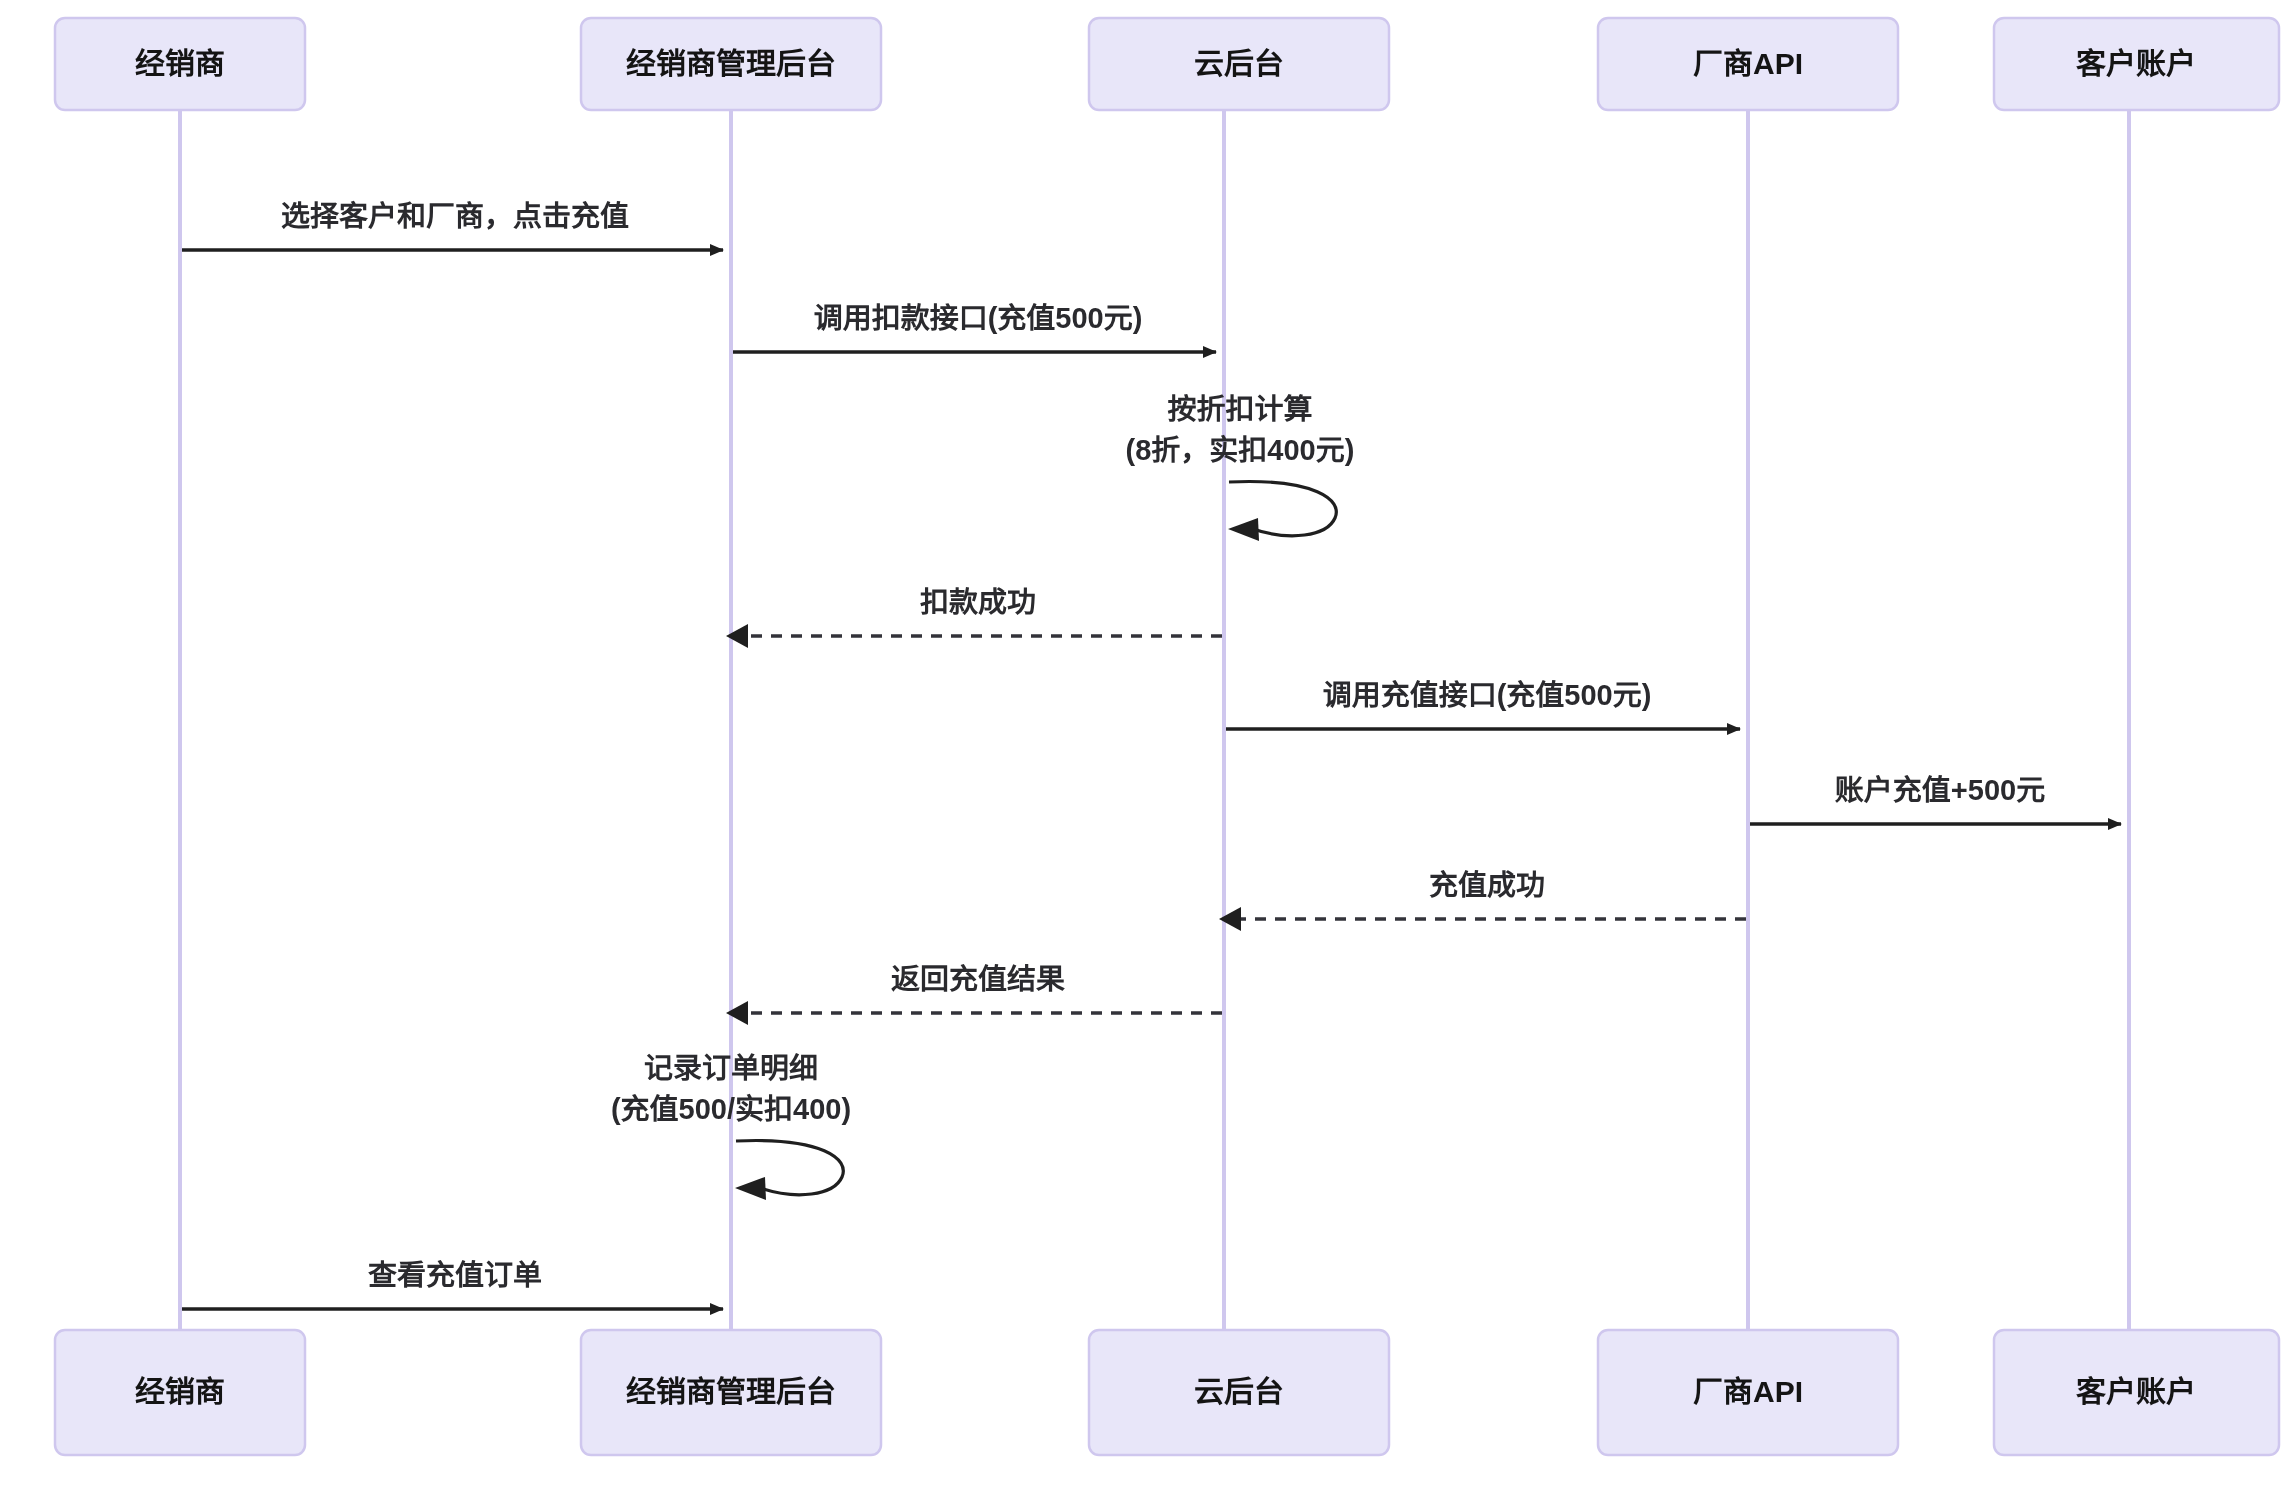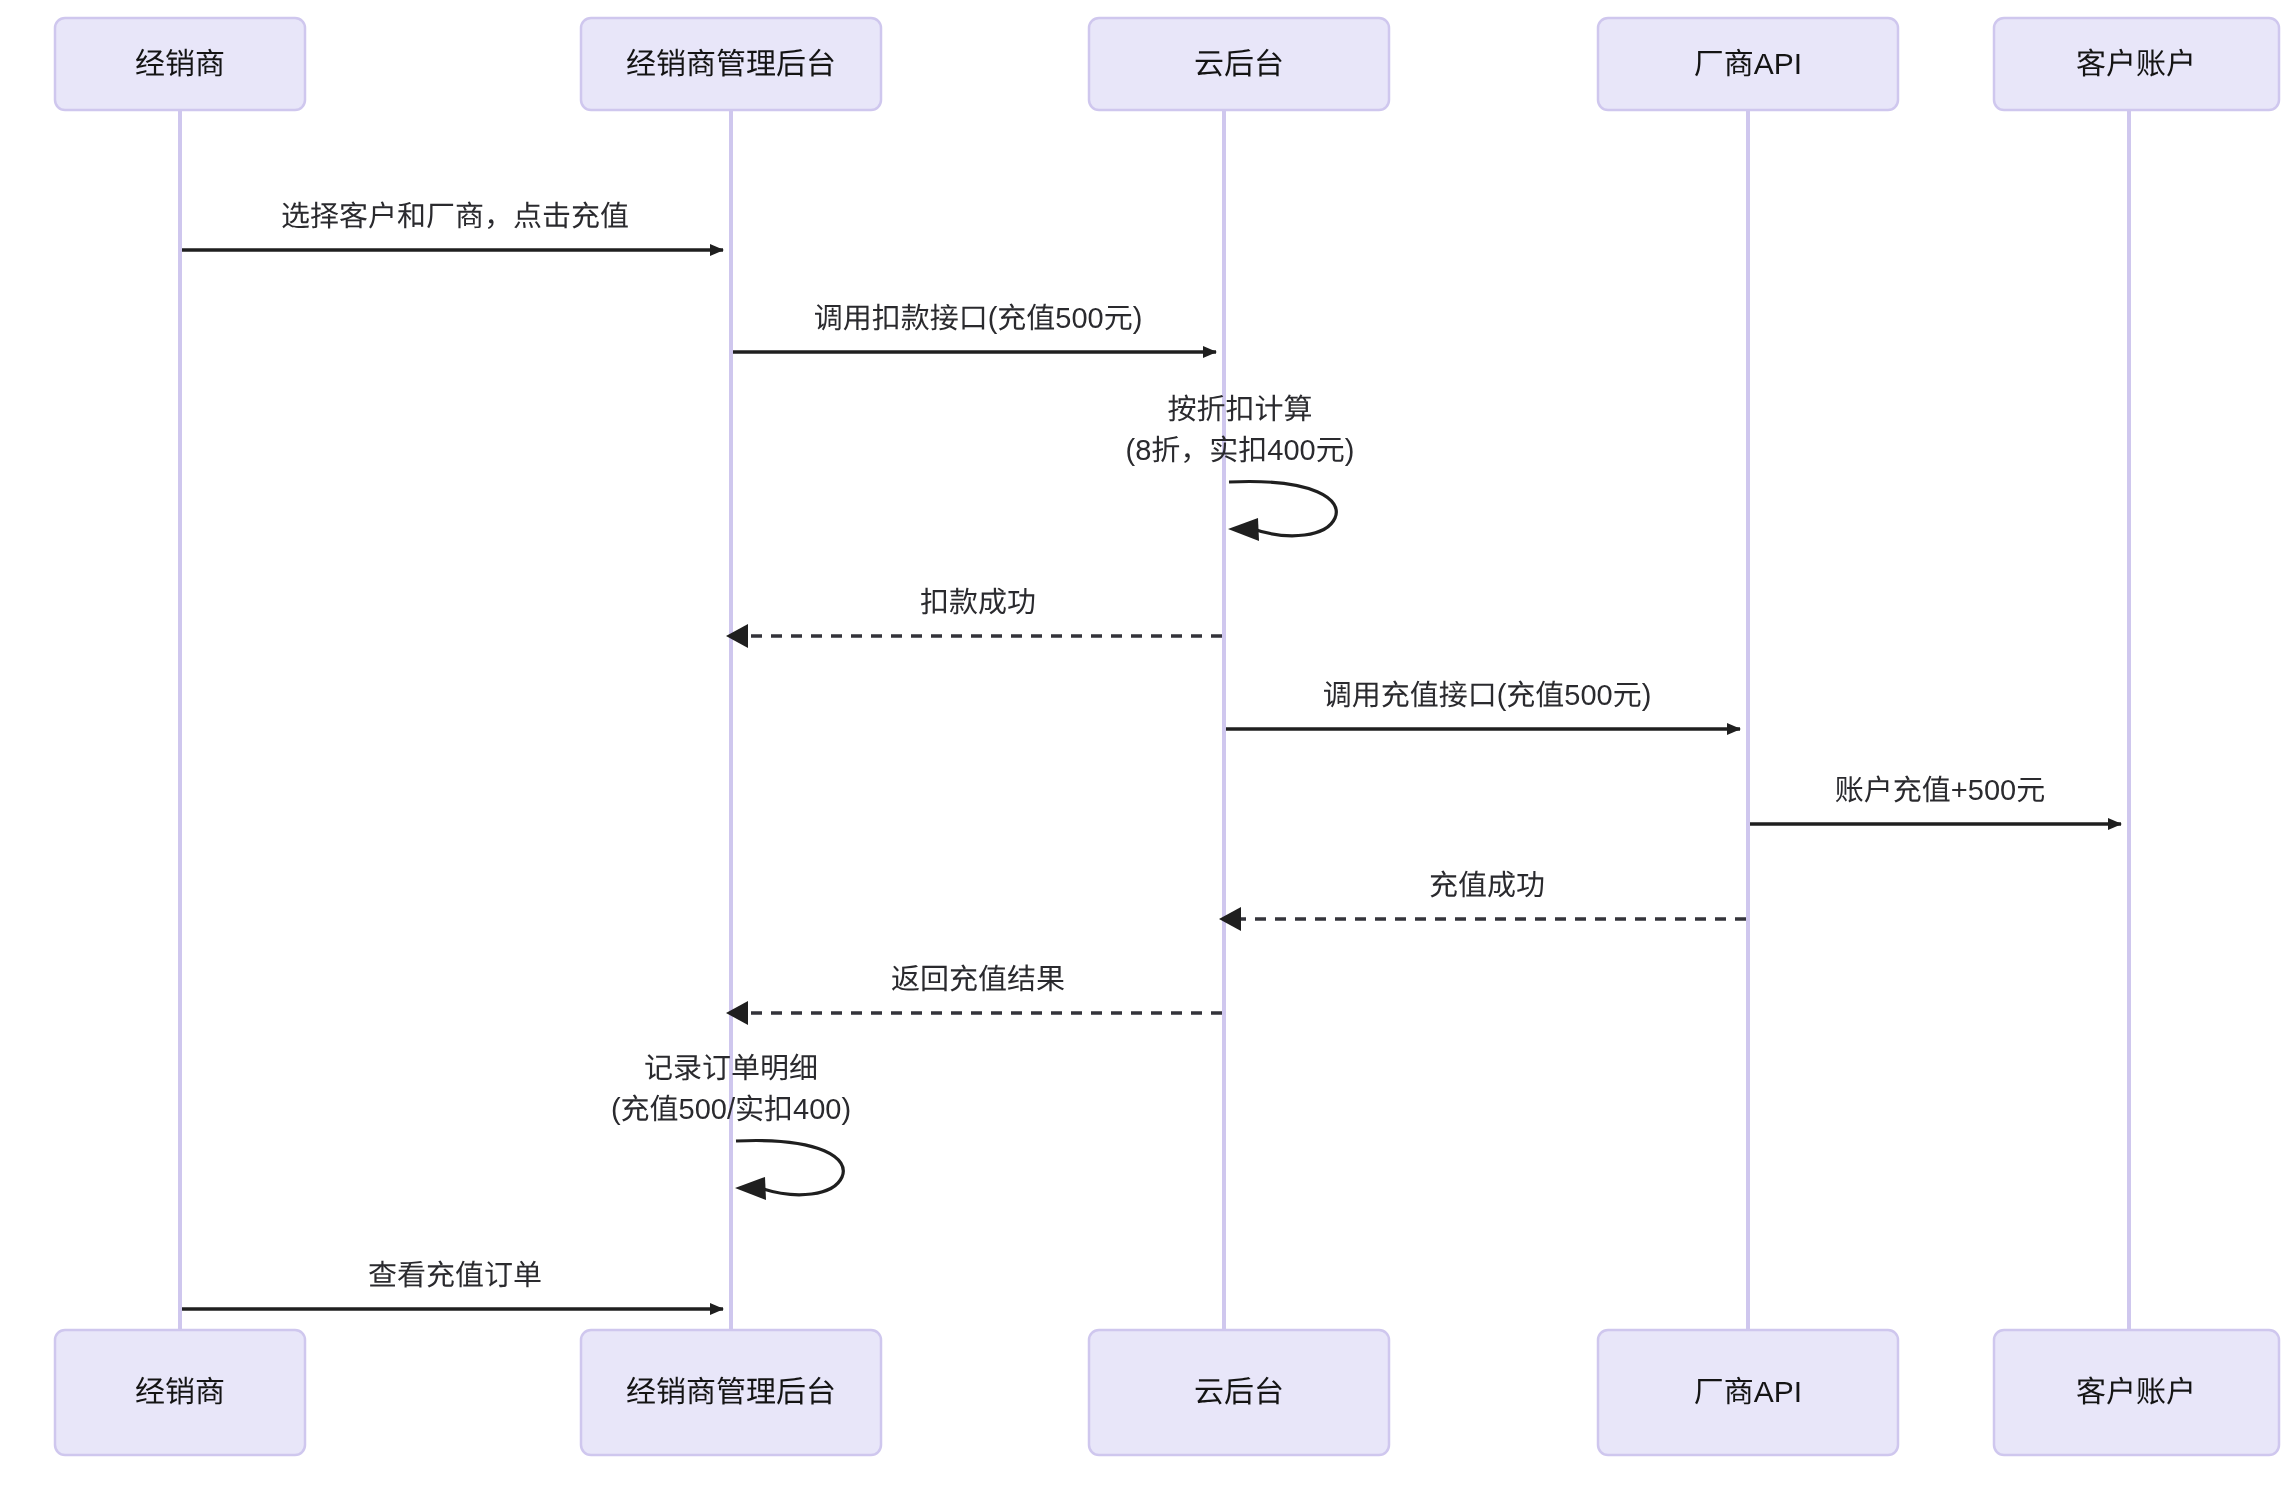--- a/index.html
+++ b/index.html
@@ -10,20 +10,21 @@
   }
   body {
     font-family: "Liberation Sans", "DejaVu Sans", sans-serif;
   }
   #diagram-root {
     position: relative;
     width: 2294px;
     height: 1492px;
     background: #ffffff;
     overflow: hidden;
+    font-weight: bold;
   }
   #seq-svg {
     position: absolute;
     top: 0;
     left: 0;
     width: 2294px;
     height: 1492px;
     display: block;
   }
   .participant-box rect {

